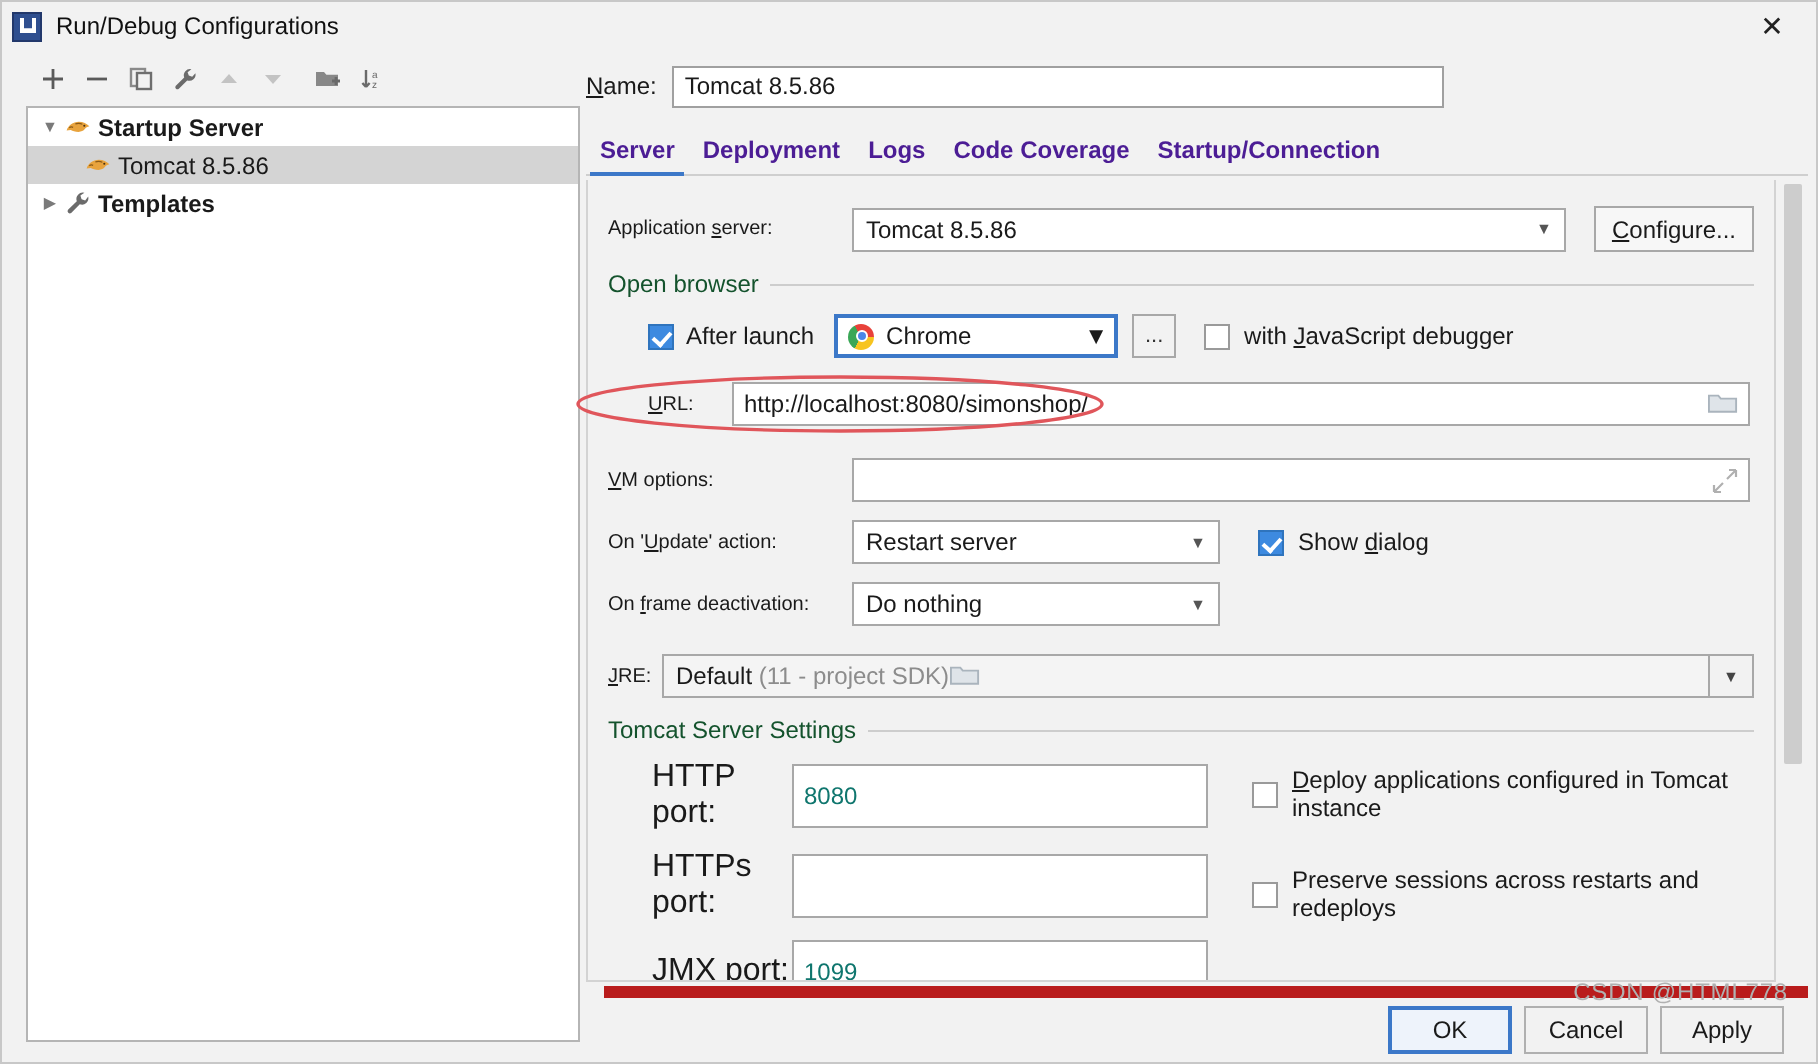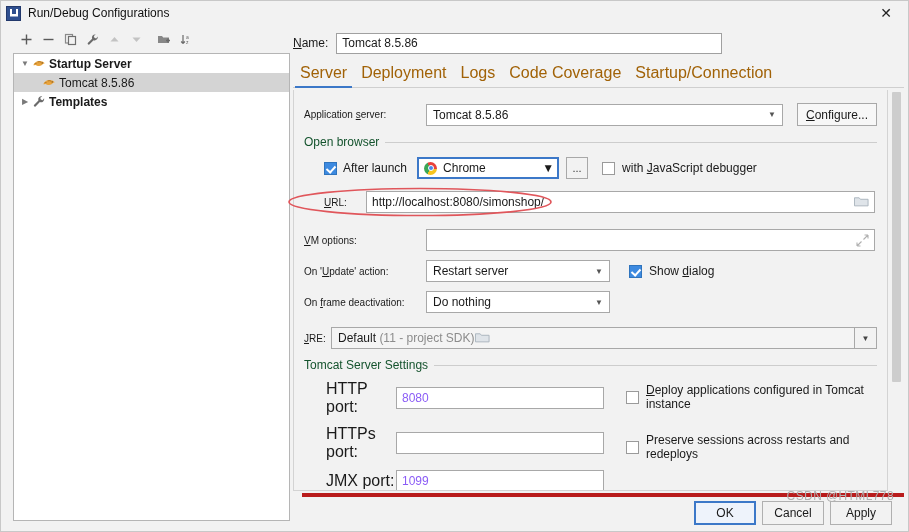--- a/index.html
+++ b/index.html
@@ -112,22 +112,22 @@
     width: 14px; height: 14px; color: #9a9a9a; cursor: pointer;
   }
 
   
   .tabs {
     display: flex; align-items: flex-end; height: 24px;
     margin-top: 10px; border-bottom: 1px solid #cfcfcf;
     padding-left: 0px;
   }
   .tab {
-    padding: 2px 7px 5px 7px; font-size: 16px; color: #a16207;
-    cursor: pointer; position: relative; white-space: nowrap;
+    padding: 2px 7px 5px 7px; font-size: 12px; color: #4c1d95;
+    cursor: pointer; position: relative; white-space: nowrap; font-weight: bold;
   }
   .tab.active::after {
     content: ""; position: absolute; left: 2px; right: 2px; bottom: -1px;
     height: 2px; background: #3c78c8;
   }
 
   
   .content {
     position: absolute; left: 0; right: 16px; top: 63px; bottom: 30px;
     background: #f2f2f2; border: 1px solid #d3d3d3;
@@ -210,42 +210,42 @@
     width: 22px; height: 22px; border: 1px solid #a8a8a8;
     border-left: none; background: #f2f2f2;
     display: flex; align-items: center; justify-content: center;
     font-size: 8px; color: #444; cursor: pointer; flex: none;
   }
 
   .ports-col { width: 300px; }
   .port-row { display: flex; align-items: center; margin-bottom: 9px; }
   .port-lbl { width: 92px; padding-left: 22px; font-size: 16px; flex: none; }
   .port-input {
-    width: 208px; height: 22px; border: 1px solid #a8a8a8; background: #fff;
+    width: 208px; height: 32px; border: 1px solid #a8a8a8; background: #fff;
     font-family: "Liberation Sans", sans-serif; font-size: 12px;
-    padding: 0 5px; outline: none; color: #8b5cf6;
+    padding: 0 5px; outline: none; color: #0f766e;
   }
   .two-col { display: flex; }
   .opts-col { margin-left: 22px; padding-top: 3px; }
   .opt-row { display: flex; align-items: center; gap: 7px; margin-bottom: 22px; }
 
   
   .vscroll {
     position: absolute; right: 1px; top: 63px; bottom: 30px; width: 14px;
     background: #f2f2f2;
   }
   .vthumb {
     position: absolute; left: 3px; top: 2px; width: 9px; height: 290px;
     background: #cdcdcd; border-radius: 1px;
   }
 
   
   .footer {
     position: absolute; left: 9px; right: 0; bottom: 0; height: 28px;
-    border-top: 4px solid #b91c1c;
+    border-top: 6px solid #b91c1c;
   }
   .footer-btns {
     position: absolute; right: 12px; top: 4px;
     display: flex; gap: 6px;
   }
   .fbtn {
     width: 62px; height: 24px; border: 1px solid #b0b0b0;
     background: #f2f2f2; font-size: 12px;
     display: flex; align-items: center; justify-content: center;
     cursor: pointer; overflow: hidden;

